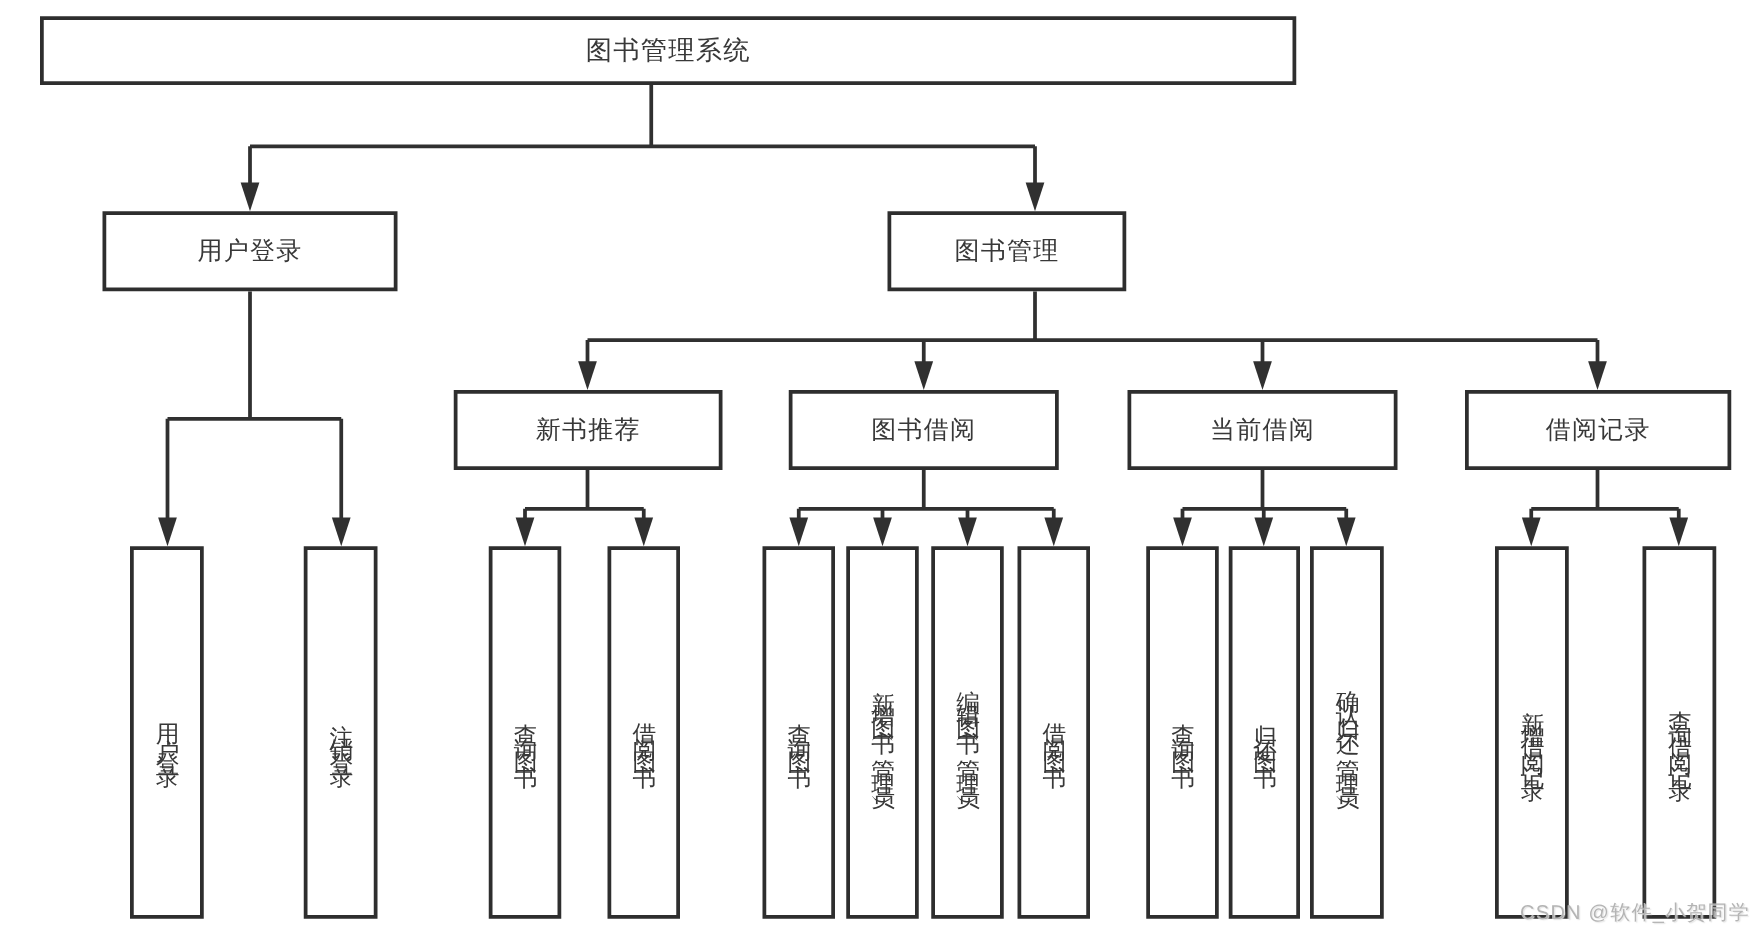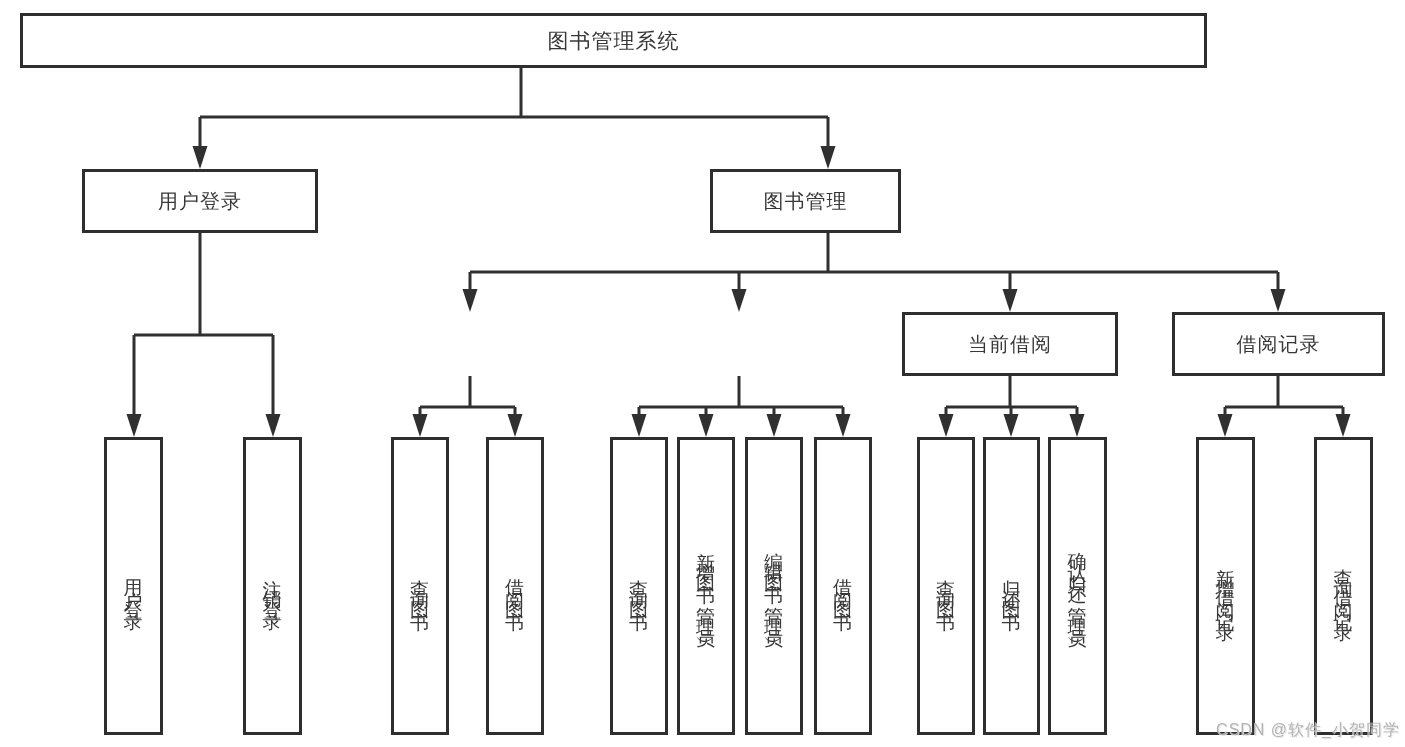--- a/index.html
+++ b/index.html
@@ -94,25 +94,27 @@
       <use href="#arrow" transform="translate(774,437)"></use>
       <use href="#arrow" transform="translate(843,437)"></use>
       <use href="#arrow" transform="translate(946,437)"></use>
       <use href="#arrow" transform="translate(1011,437)"></use>
       <use href="#arrow" transform="translate(1077,437)"></use>
       <use href="#arrow" transform="translate(1225,437)"></use>
       <use href="#arrow" transform="translate(1343,437)"></use>
     </g>
   </svg>
 
-  <div class="node root-node" style="left:20px;top:13px;width:1187px;height:55px">图书管理系统</div>
+  <div class="node root-node" style="left:32px;top:13px;width:1005px;height:55px">图书管理系统</div>
 
   <div class="node mid-node" style="left:82px;top:169px;width:236px;height:64px">用户登录</div>
   <div class="node mid-node" style="left:710px;top:169px;width:191px;height:64px">图书管理</div>
 
+  <div class="node mid-node" style="left:363px;top:312px;width:215px;height:64px">新书推荐</div>
+  <div class="node mid-node" style="left:631px;top:312px;width:216px;height:64px">图书借阅</div>
   <div class="node mid-node" style="left:1172px;top:312px;width:213px;height:64px">借阅记录</div>
   <div class="node mid-node" style="left:902px;top:312px;width:216px;height:64px">当前借阅</div>
 
   <div class="node leaf-node" style="left:104px;top:437px;width:59px;height:298px">用户登录</div>
   <div class="node leaf-node" style="left:243px;top:437px;width:59px;height:298px">注销登录</div>
 
   <div class="node leaf-node" style="left:391px;top:437px;width:58px;height:298px">查询图书</div>
   <div class="node leaf-node" style="left:486px;top:437px;width:58px;height:298px">借阅图书</div>
 
   <div class="node leaf-node" style="left:610px;top:437px;width:58px;height:298px">查询图书</div>

